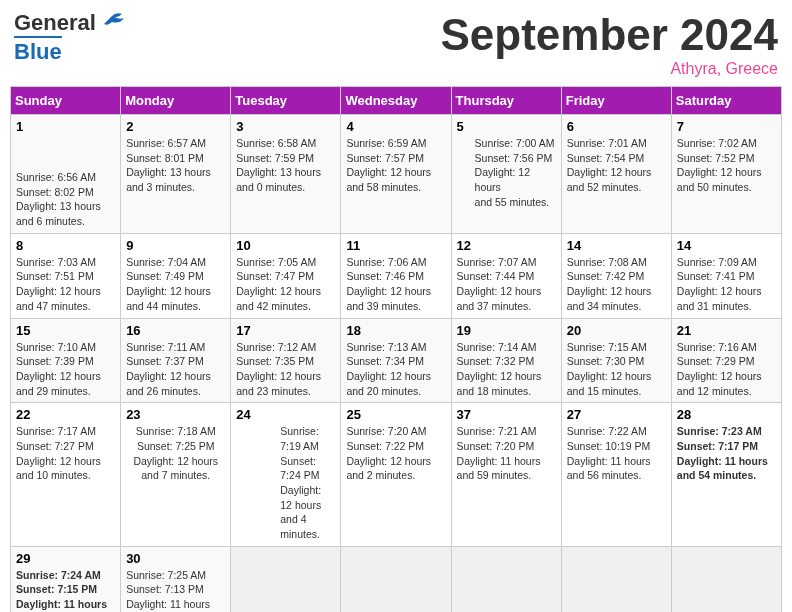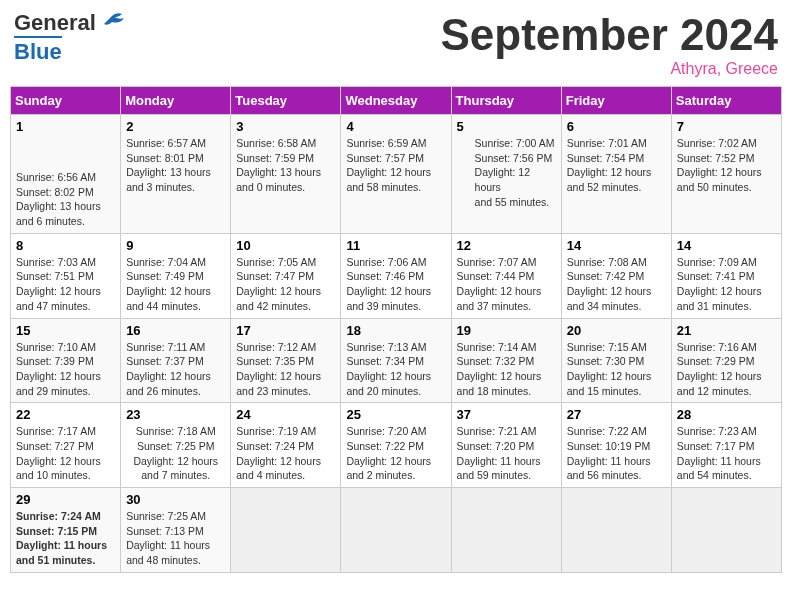--- a/index.html
+++ b/index.html
@@ -278,21 +278,21 @@
         </td>
         <td>
           <span class="day-num">23</span>
           <div class="day-info" style="white-space: pre-wrap; text-align: center;">Sunrise: 7:18 AM
 Sunset: 7:25 PM
 Daylight: 12 hours
 and 7 minutes.</div>
         </td>
         <td>
           <span class="day-num">24</span>
-          <div class="day-info" style="white-space: pre-wrap;">Sunrise: 7:19 AM
+          <div class="day-info" style="white-space: pre-wrap; margin-left: 44px;">Sunrise: 7:19 AM
 Sunset: 7:24 PM
 Daylight: 12 hours
 and 4 minutes.</div>
         </td>
         <td>
           <span class="day-num">25</span>
           <div class="day-info" style="white-space: pre-wrap;">Sunrise: 7:20 AM
 Sunset: 7:22 PM
 Daylight: 12 hours
 and 2 minutes.</div>
@@ -306,21 +306,21 @@
         </td>
         <td>
           <span class="day-num">27</span>
           <div class="day-info" style="white-space: pre-wrap;">Sunrise: 7:22 AM
 Sunset: 10:19 PM
 Daylight: 11 hours
 and 56 minutes.</div>
         </td>
         <td>
           <span class="day-num">28</span>
-          <div class="day-info" style="white-space: pre-wrap;">Sunrise: 7:23 AM
+          <div class="day-info" style="white-space: pre-wrap; font-weight: bold;">Sunrise: 7:23 AM
 Sunset: 7:17 PM
 Daylight: 11 hours
 and 54 minutes.</div>
         </td>
       </tr>
       <tr>
         <td>
           <span class="day-num">29</span>
           <div class="day-info" style="white-space: pre-wrap; font-weight: bold;">Sunrise: 7:24 AM
 Sunset: 7:15 PM

